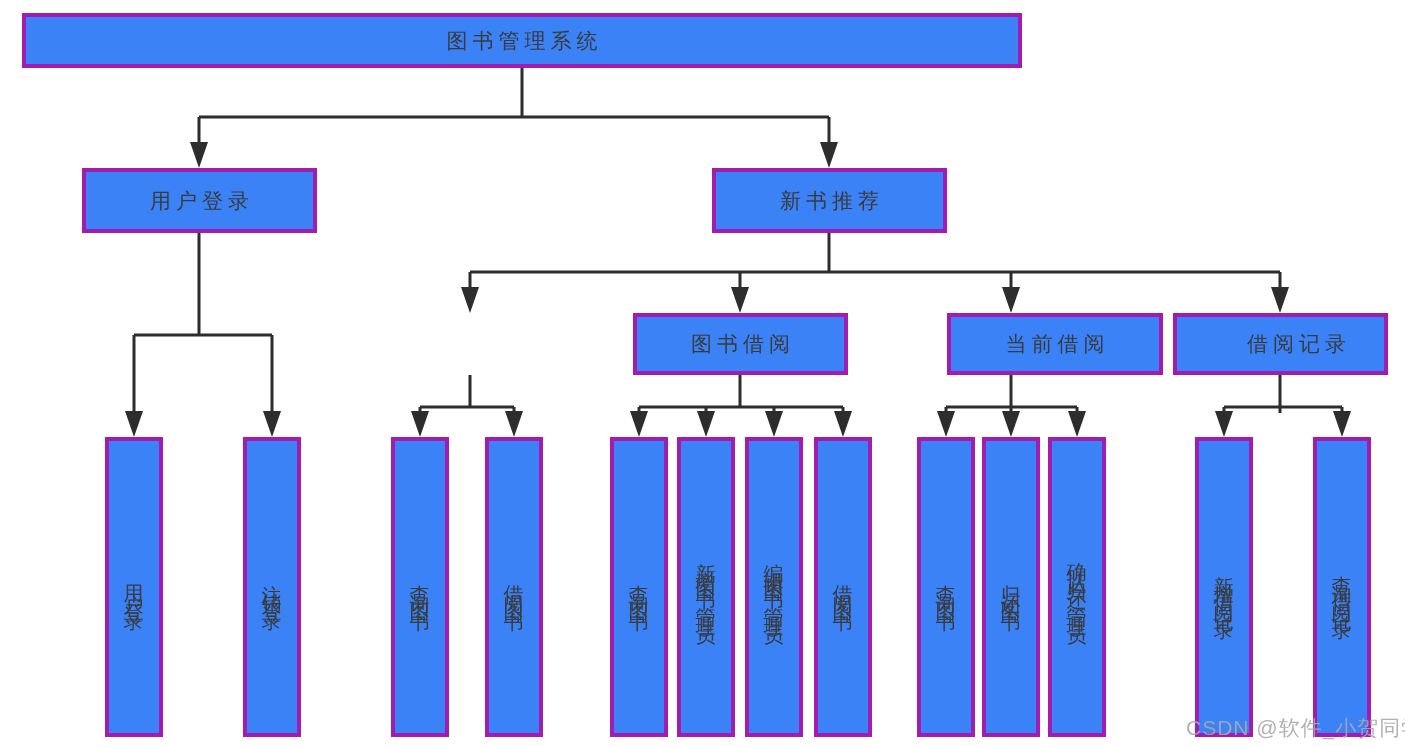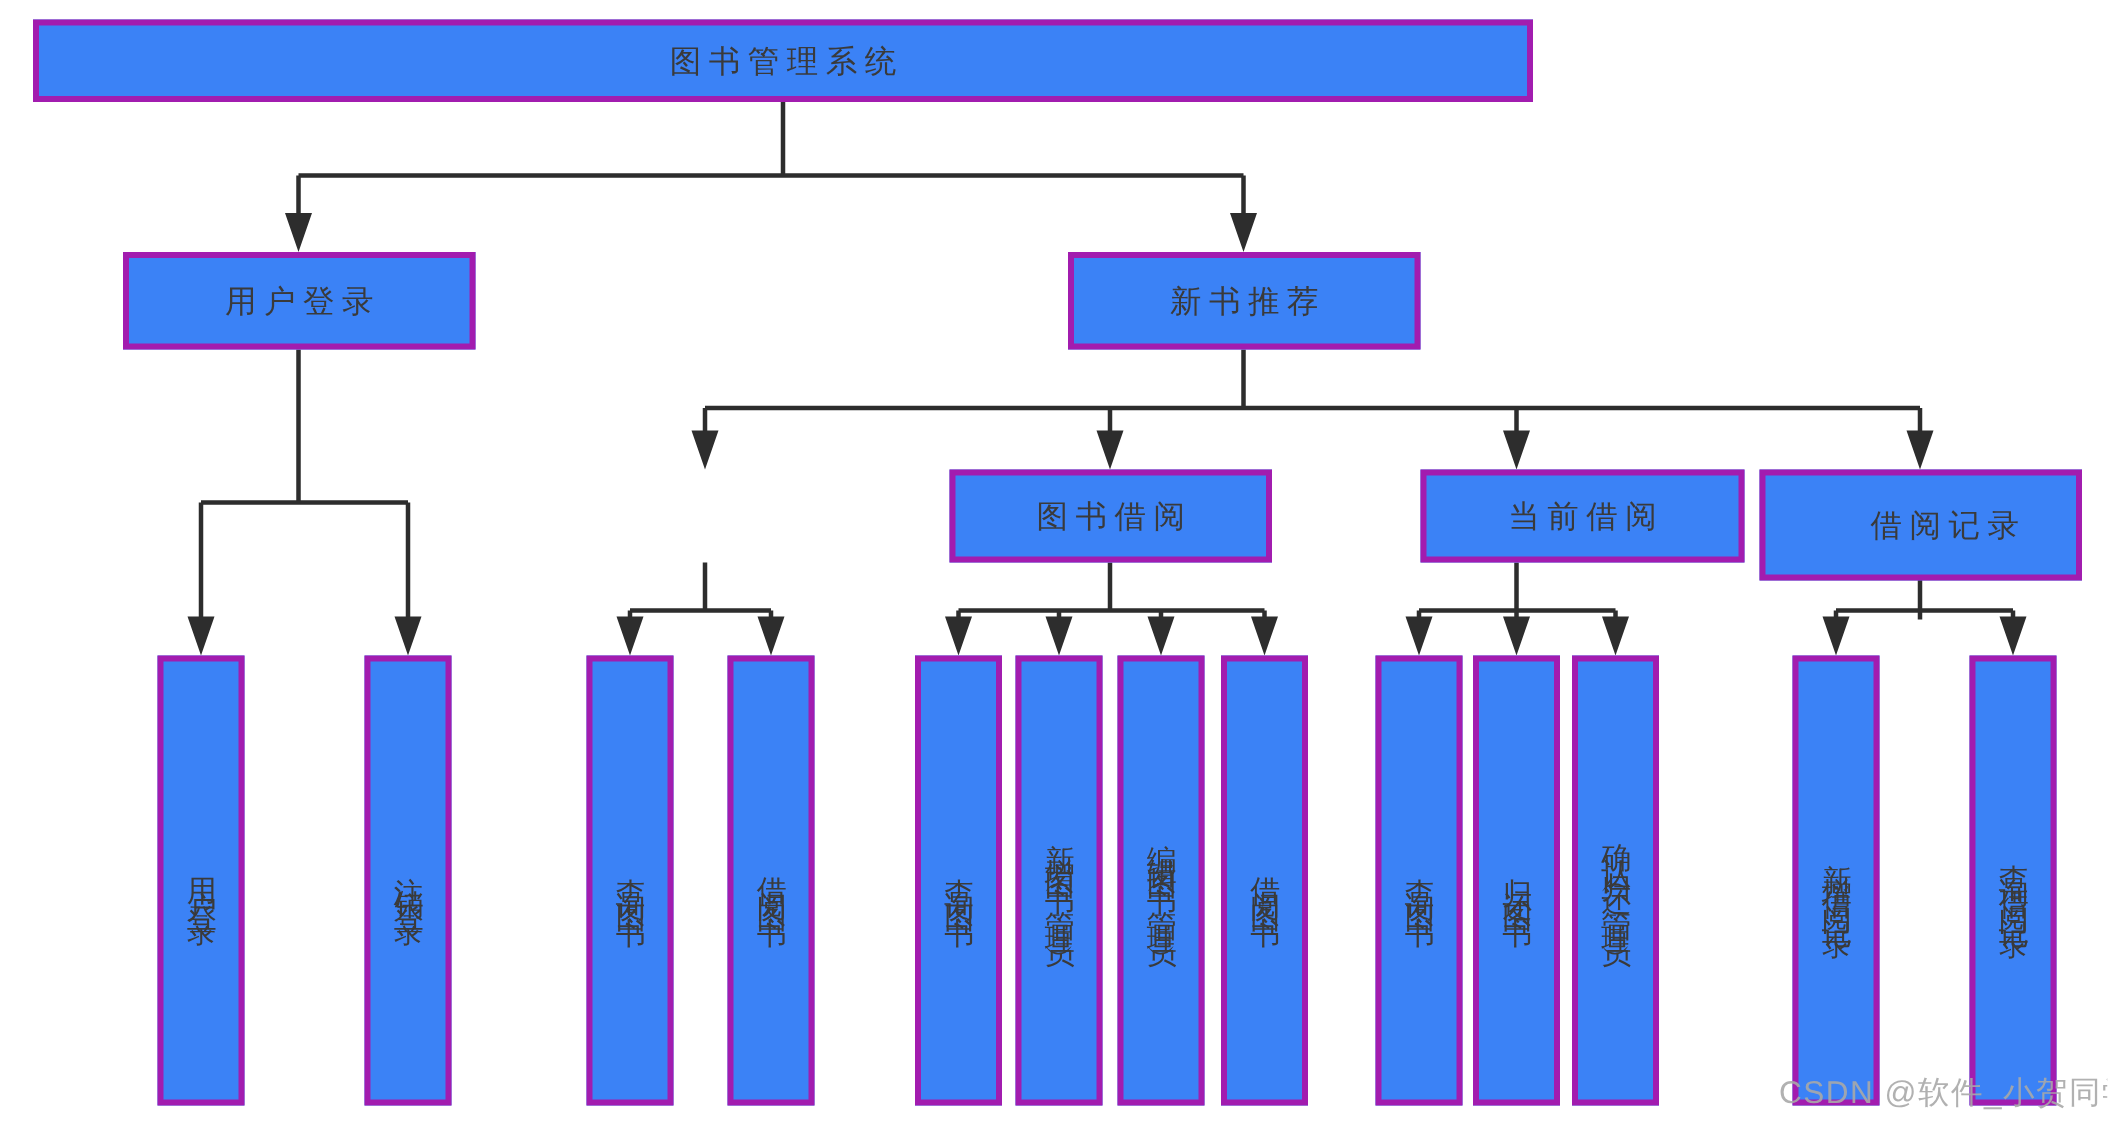--- a/index.html
+++ b/index.html
@@ -49,21 +49,21 @@
 
   
   .n-root  { left: 22px;   top: 13px;  width: 1000px; height: 55px; }
   
   .n-l2a   { left: 82px;   top: 168px; width: 235px;  height: 65px; }
   .n-l2b   { left: 712px;  top: 168px; width: 235px;  height: 65px; }
   
   .n-l3a   { left: 362px;  top: 313px; width: 216px;  height: 62px; }
   .n-l3b   { left: 633px;  top: 313px; width: 215px;  height: 62px; font-family: Liberation Mono, monospace; }
   .n-l3c   { left: 903px;  top: 313px; width: 216px;  height: 62px; margin-left: 44px; }
-  .n-l3d   { left: 1173px; top: 313px; width: 215px;  height: 74px; padding-left: 32px; }
+  .n-l3d   { left: 1173px; top: 313px; width: 215px;  height: 62px; padding-left: 32px; }
   
   .leaf    { top: 437px; width: 58px; height: 300px; }
   .n-f01 { left: 105px; }  .n-f02 { left: 243px; }
   .n-f03 { left: 391px; }  .n-f04 { left: 485px; }
   .n-f05 { left: 610px; }  .n-f06 { left: 677px; }
   .n-f07 { left: 745px; }  .n-f08 { left: 814px; }
   .n-f09 { left: 917px; }  .n-f10 { left: 982px; }
   .n-f11 { left: 1048px; } .n-f12 { left: 1195px; }
   .n-f13 { left: 1313px; }
 

